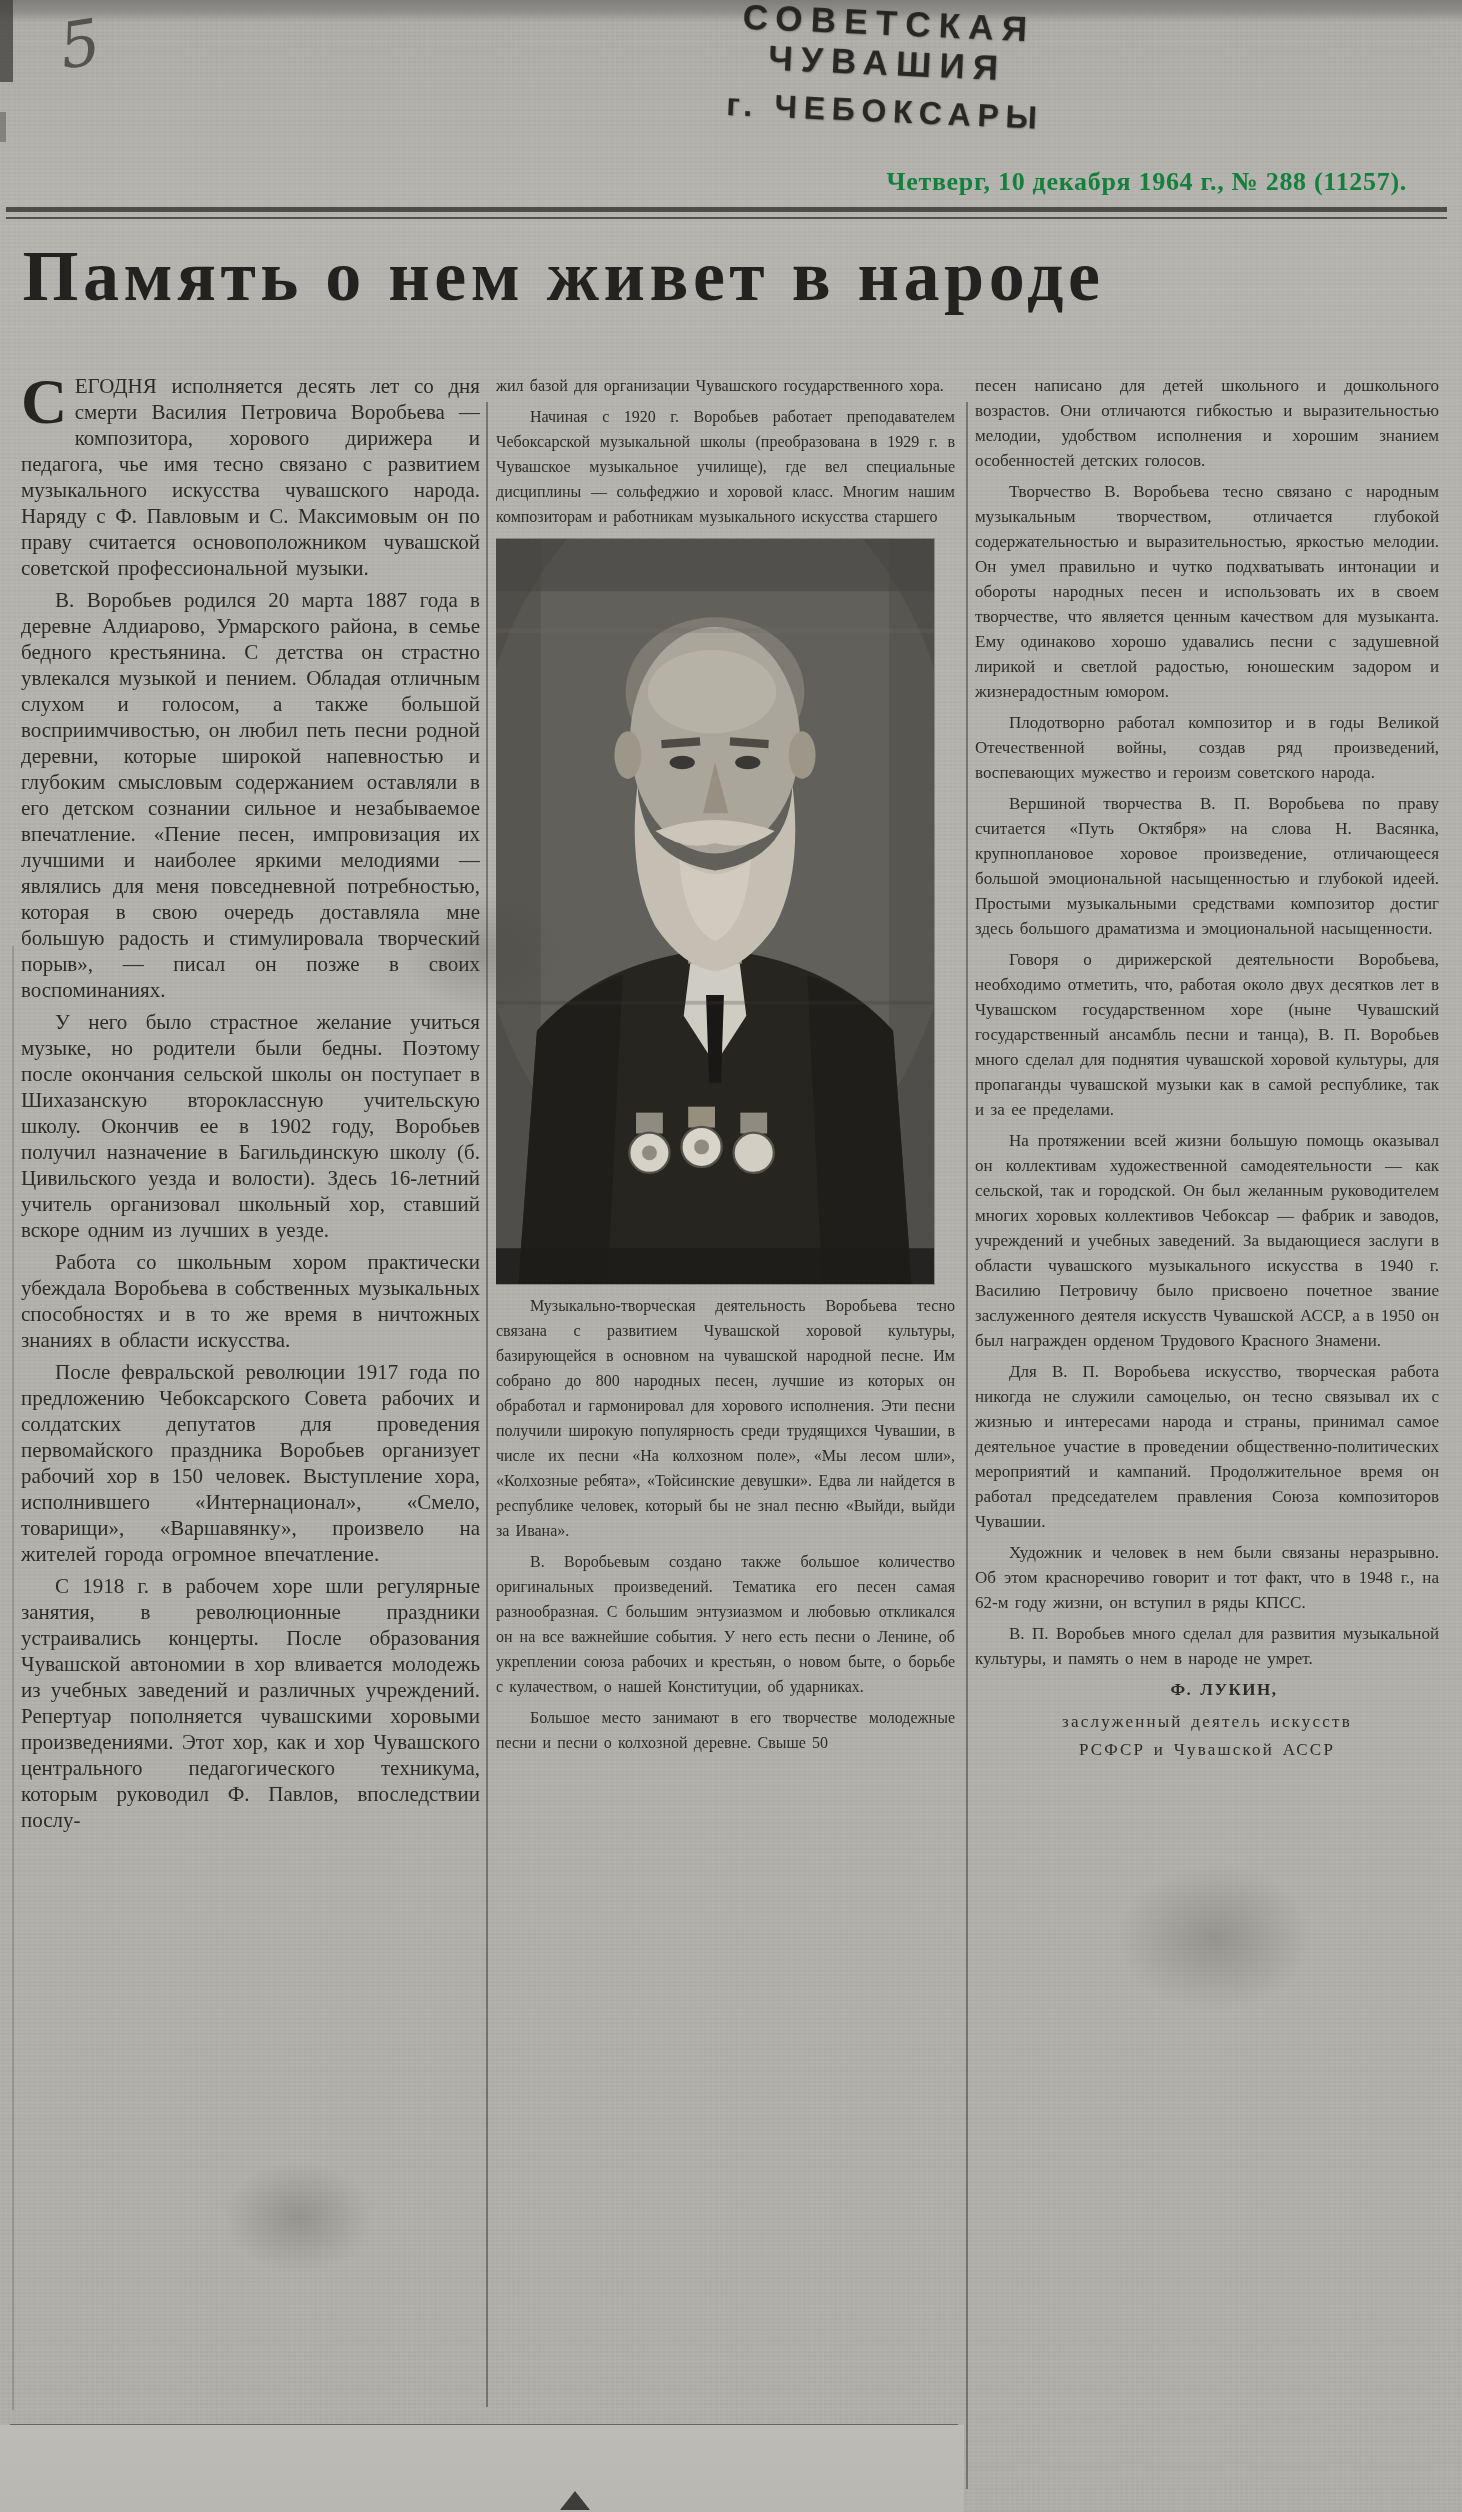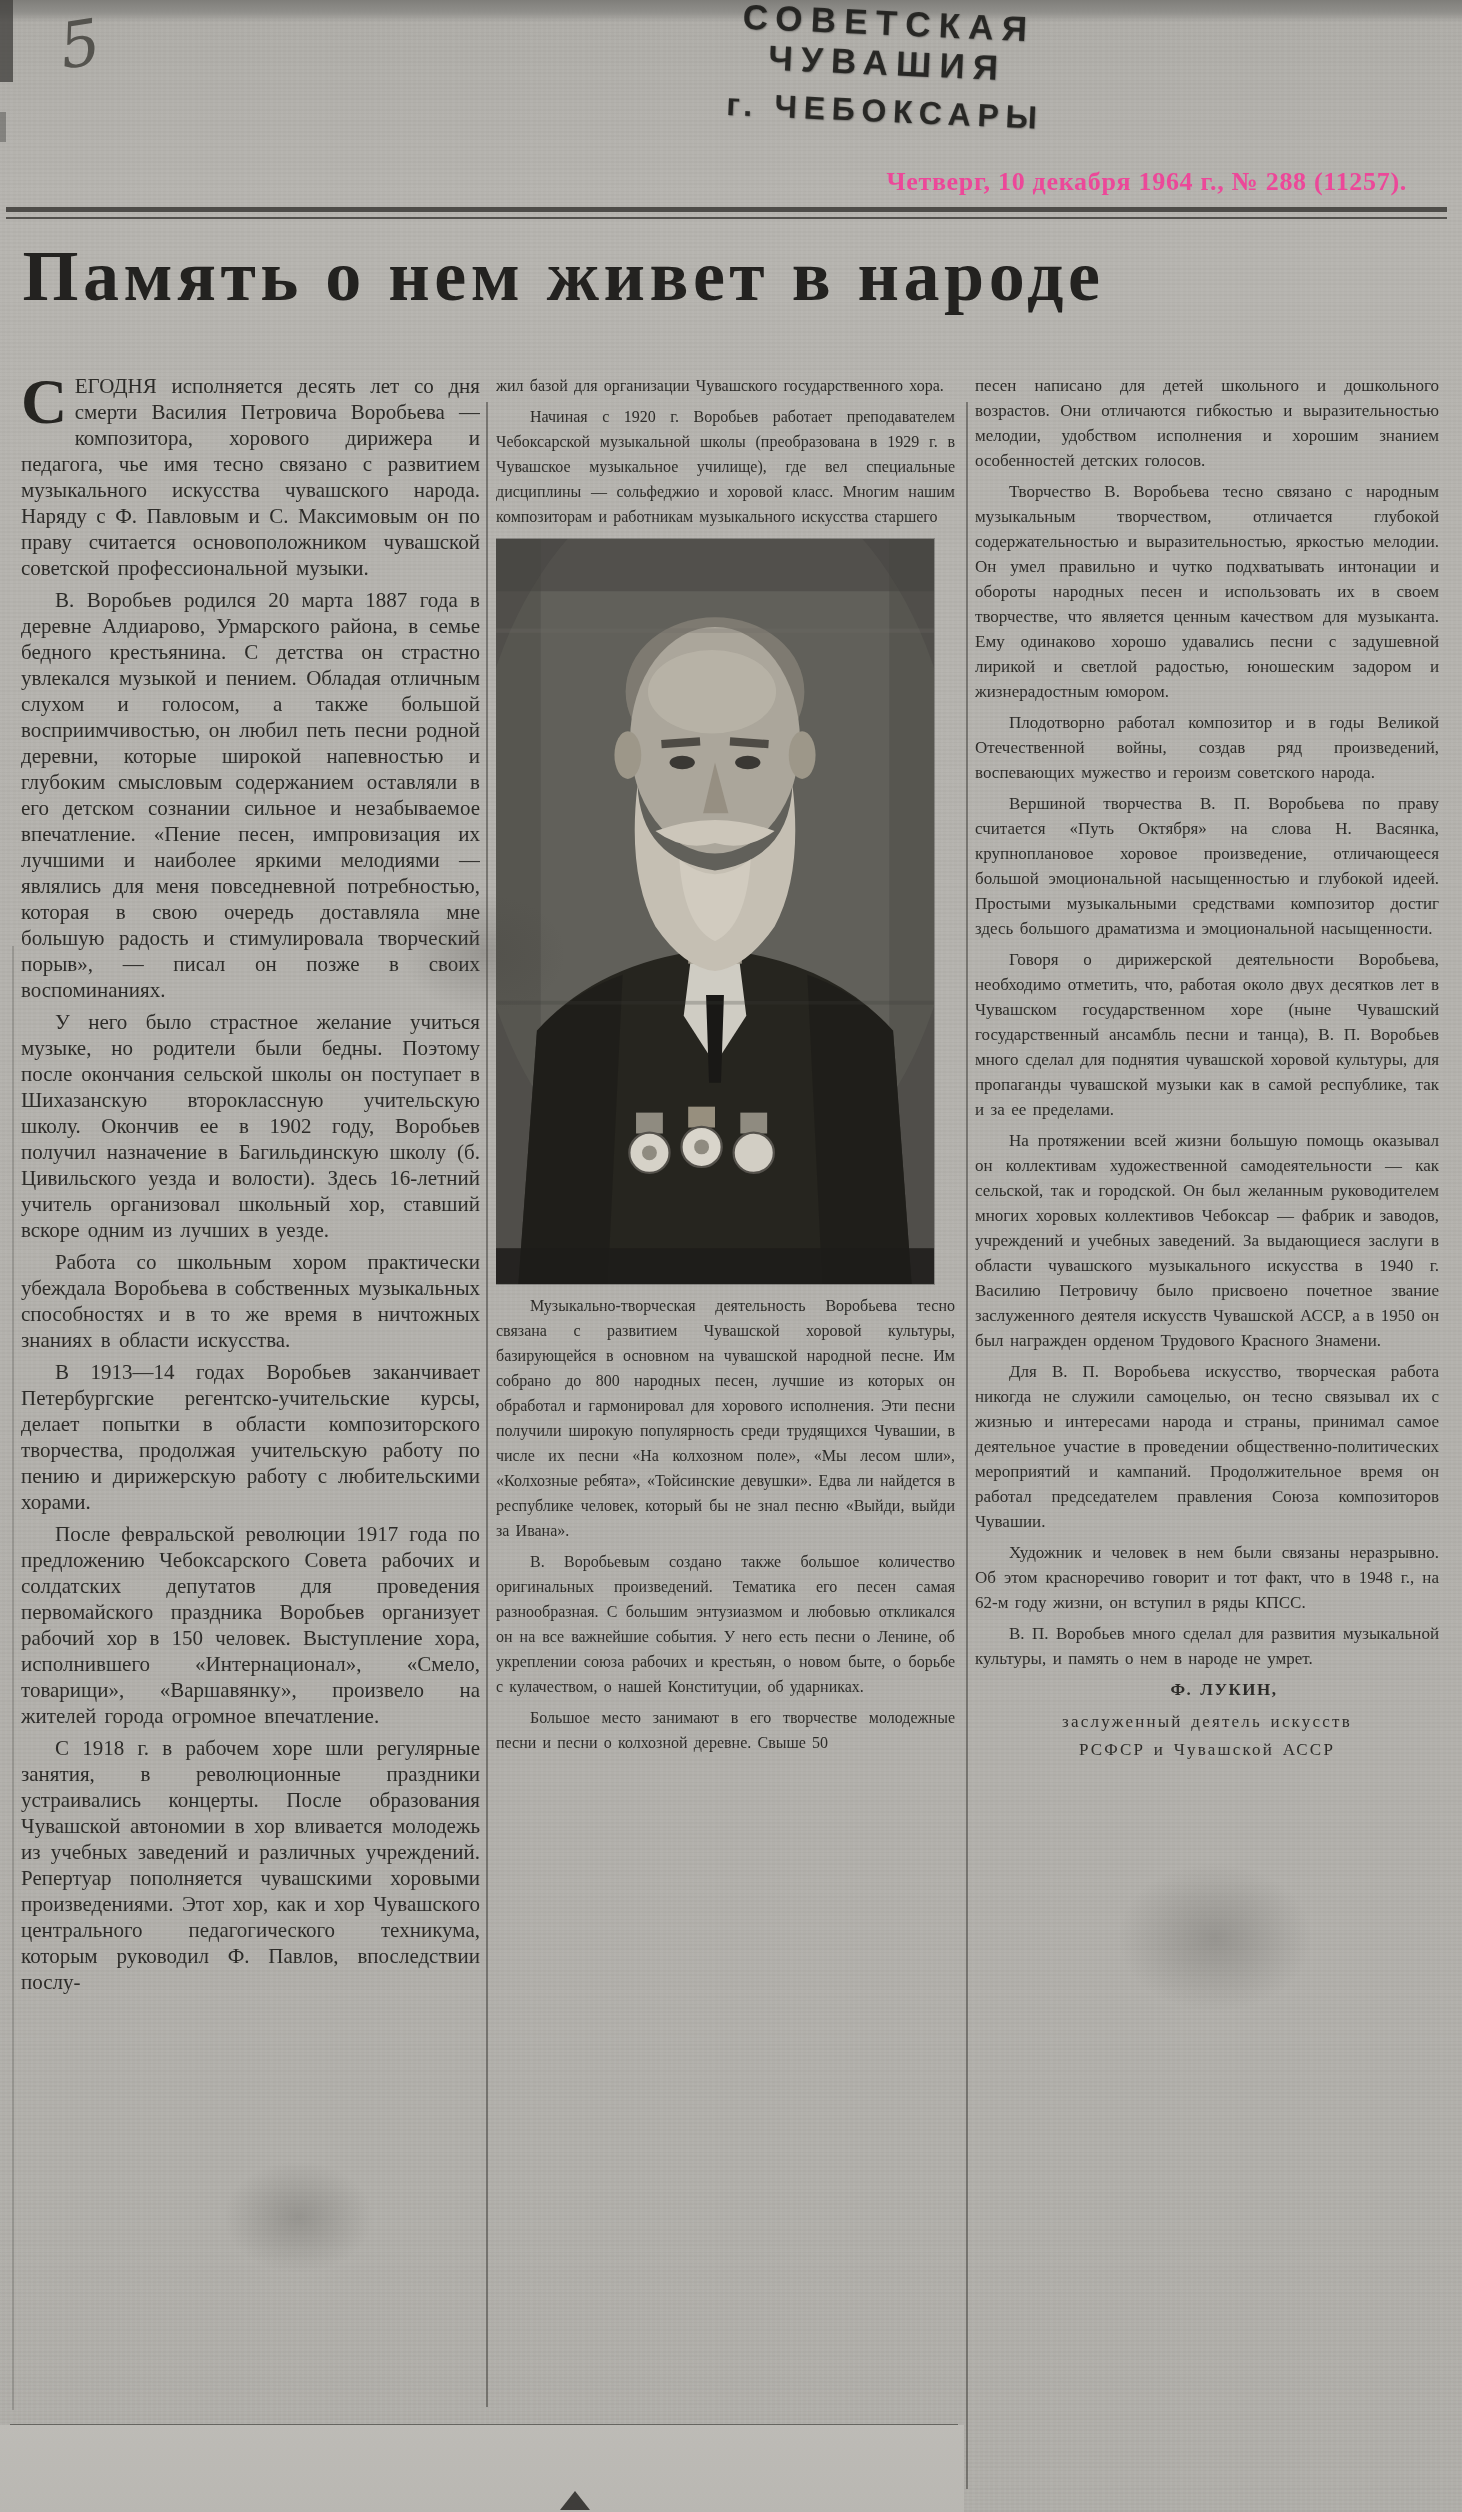--- a/index.html
+++ b/index.html
@@ -15,21 +15,21 @@
     background:linear-gradient(180deg,#7f7e7a 0,#908f8b 55%,rgba(144,143,139,0) 100%);}
   .edge-mark{position:absolute;background:#3d3c39;opacity:.75;}
   .handwritten-five{position:absolute;left:60px;top:13.4px;font-size:63px;line-height:63px;
     font-family:"DejaVu Serif",serif;font-style:italic;color:#45443f;transform:rotate(-9deg);opacity:.85;}
   .stamp{position:absolute;left:686px;top:3px;width:402px;text-align:center;
     transform:rotate(2.5deg);font-family:"Liberation Sans","DejaVu Sans",sans-serif;
     font-weight:bold;color:rgba(26,26,24,0.85);}
   .stamp .l1{font-size:35px;letter-spacing:8.2px;text-shadow:0.7px 0.7px 1.5px rgba(26,26,24,0.4);}
   .stamp .l2{font-size:32px;letter-spacing:6.7px;margin-top:10.4px;text-shadow:0.7px 0.7px 1.5px rgba(26,26,24,0.4);}
   .dateline{position:absolute;right:55px;top:167px;font-size:26px;font-weight:bold;
-    color:#ec4899;letter-spacing:0.7px;}
+    color:#15803d;letter-spacing:0.7px;}
   .rule-a{position:absolute;left:6px;right:15px;top:207px;height:5.2px;background:#3b3a36;opacity:.85;}
   .rule-b{position:absolute;left:6px;right:15px;top:217px;height:2.2px;background:#3b3a36;opacity:.8;}
   .headline{position:absolute;left:22.4px;top:235px;width:1423px;white-space:nowrap;
     font-size:72px;font-weight:bold;letter-spacing:4.5px;color:#232220;}
   .col{position:absolute;color:#2c2b28;text-align:justify;overflow:hidden;}
   .col p{margin:0;text-indent:34px;}
   .col p + p{margin-top:6px;}
   .col p.cont{text-indent:0;}
   #col1{left:21px;top:373px;width:459px;height:2049px;font-size:21px;line-height:26px;word-spacing:3px;}
   #col2{left:496px;top:373px;width:459px;height:2066px;font-size:16px;line-height:25px;word-spacing:2.2px;}
@@ -79,21 +79,20 @@
 
 <div class="vrule" id="vr0"></div>
 <div class="vrule" id="vr1"></div>
 <div class="vrule" id="vr2"></div>
 
 <div class="col" id="col1">
   <p class="cont"><span class="dropcap">С</span><span>ЕГОДНЯ исполняется десять лет со дня смерти Василия Петровича Воробьева — композитора, хорового дирижера и педагога, чье имя тесно связано с развитием музыкального искусства чувашского народа. Наряду с Ф. Павловым и С. Максимовым он по праву считается основоположником чувашской советской профессиональной музыки.</span></p>
   <p>В. Воробьев родился 20 марта 1887 года в деревне Алдиарово, Урмарского района, в семье бедного крестьянина. С детства он страстно увлекался музыкой и пением. Обладая отличным слухом и голосом, а также большой восприимчивостью, он любил петь песни родной деревни, которые широкой напевностью и глубоким смысловым содержанием оставляли в его детском сознании сильное и незабываемое впечатление. «Пение песен, импровизация их лучшими и наиболее яркими мелодиями — являлись для меня повседневной потребностью, которая в свою очередь доставляла мне большую радость и стимулировала творческий порыв», — писал он позже в своих воспоминаниях.</p>
   <p>У него было страстное желание учиться музыке, но родители были бедны. Поэтому после окончания сельской школы он поступает в Шихазанскую второклассную учительскую школу. Окончив ее в 1902 году, Воробьев получил назначение в Багильдинскую школу (б. Цивильского уезда и волости). Здесь 16-летний учитель организовал школьный хор, ставший вскоре одним из лучших в уезде.</p>
   <p>Работа со школьным хором практически убеждала Воробьева в собственных музыкальных способностях и в то же время в ничтожных знаниях в области искусства.</p>
-  <p>В 1913—14 годах Воробьев заканчивает Петербургские регентско-учительские курсы, делает попытки в области композиторского творчества, продолжая учительскую работу по пению и дирижерскую работу с любительскими хорами.</p>
   <p>После февральской революции 1917 года по предложению Чебоксарского Совета рабочих и солдатских депутатов для проведения первомайского праздника Воробьев организует рабочий хор в 150 человек. Выступление хора, исполнившего «Интернационал», «Смело, товарищи», «Варшавянку», произвело на жителей города огромное впечатление.</p>
   <p>С 1918 г. в рабочем хоре шли регулярные занятия, в революционные праздники устраивались концерты. После образования Чувашской автономии в хор вливается молодежь из учебных заведений и различных учреждений. Репертуар пополняется чувашскими хоровыми произведениями. Этот хор, как и хор Чувашского центрального педагогического техникума, которым руководил Ф. Павлов, впоследствии послу-</p>
 </div>
 
 <div class="col" id="col2">
   <p class="cont">жил базой для организации Чувашского государственного хора.</p>
   <p>Начиная с 1920 г. Воробьев работает преподавателем Чебоксарской музыкальной школы (преобразована в 1929 г. в Чувашское музыкальное училище), где вел специальные дисциплины — сольфеджио и хоровой класс. Многим нашим композиторам и работникам музыкального искусства старшего</p>
 
   <div class="photo">
     <svg width="438" height="745" viewBox="0 0 588 1000" xmlns="http://www.w3.org/2000/svg">

